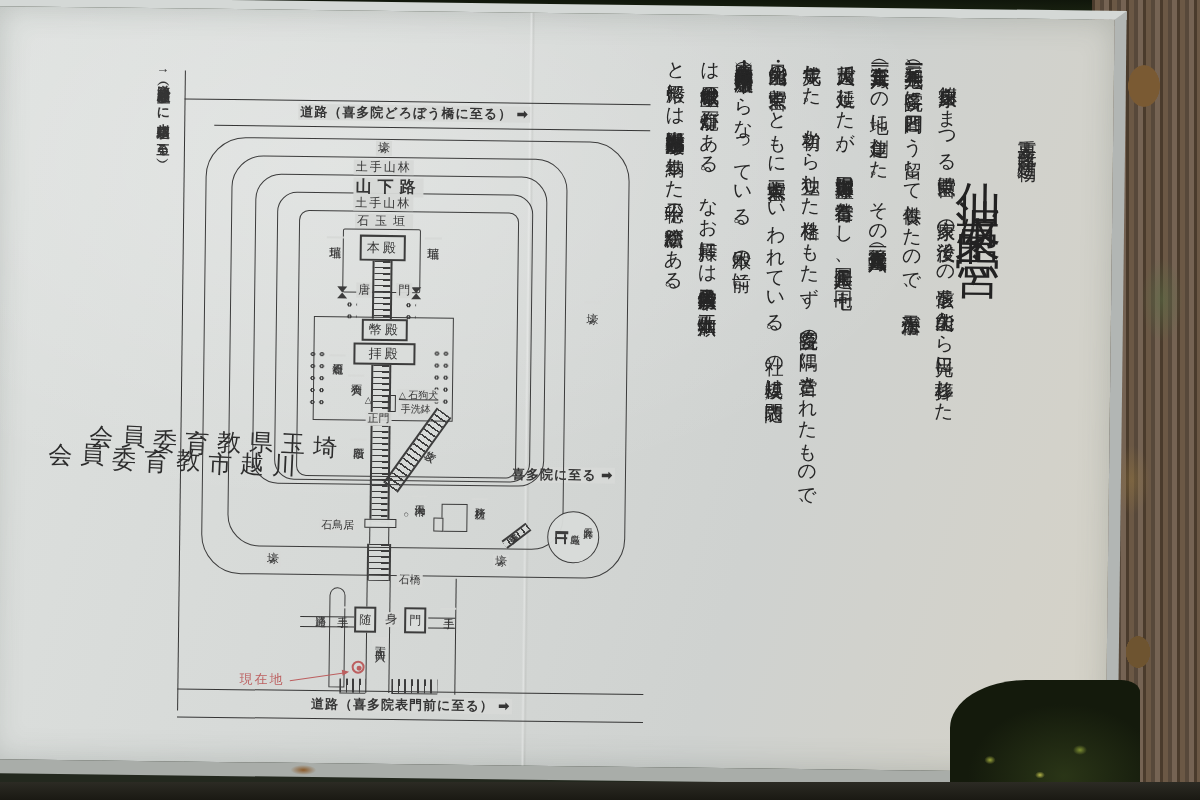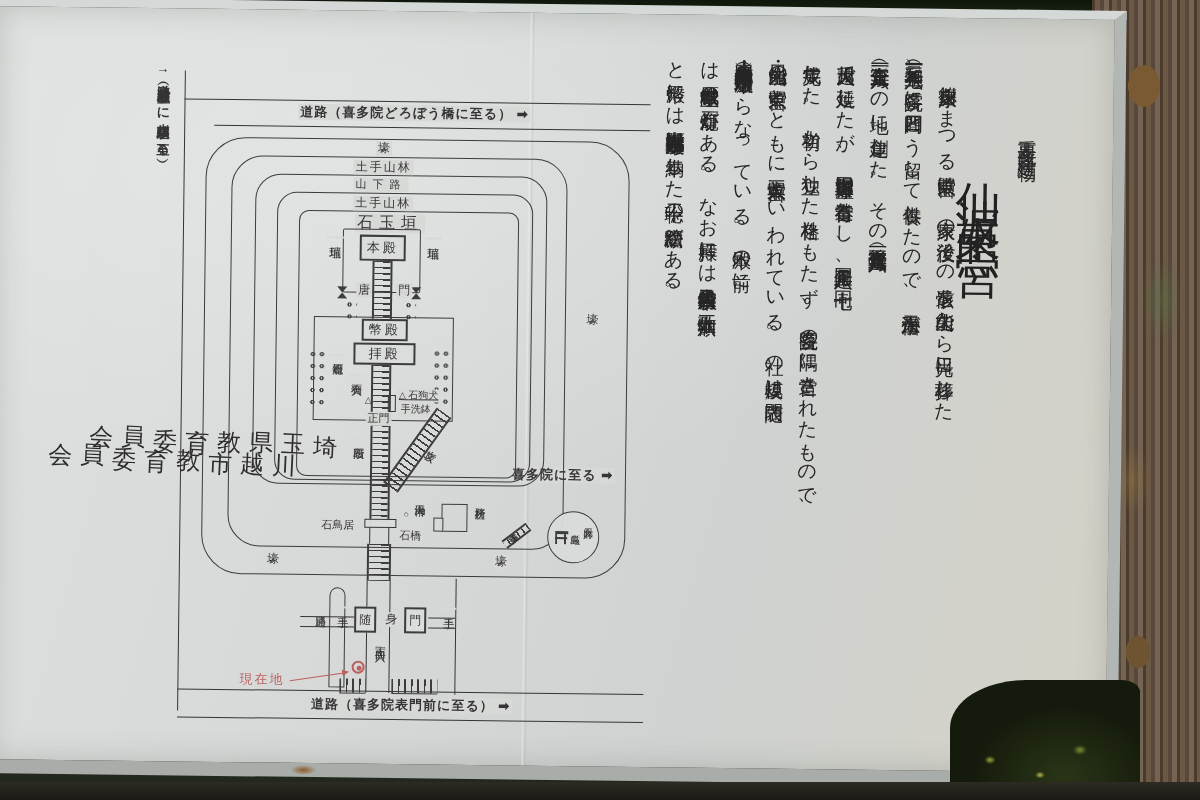--- a/index.html
+++ b/index.html
@@ -143,23 +143,23 @@
       </div>
 
       <div class="ring" style="left:58px; top:78px; width:424px; height:437px; border-radius:40px;"></div>
       <div class="ring" style="left:84px; top:96px; width:336px; height:391px; border-radius:32px;"></div>
       <div class="ring" style="left:108px; top:114px; width:292px; height:310px; border-radius:26px;"></div>
       <div class="ring" style="left:130px; top:132px; width:256px; height:288px; border-radius:20px;"></div>
       <div class="ring" style="left:152px; top:150px; width:220px; height:266px; border-radius:10px;"></div>
 
       <div class="lbl feat" style="left:228px; top:80px; font-size:12px;">壕</div>
       <div class="lbl feat" style="left:206px; top:99px; font-size:12px; letter-spacing:2px;">土手山林</div>
-      <div class="lbl feat" style="left:206px; top:117px; font-size:11px; letter-spacing:6px;">山下路</div>
+      <div class="lbl feat" style="left:206px; top:117px; font-size:16px; letter-spacing:6px;font-weight:bold;">山下路</div>
       <div class="lbl feat" style="left:206px; top:135px; font-size:12px; letter-spacing:2px;">土手山林</div>
-      <div class="lbl feat" style="left:208px; top:153px; font-size:16px; letter-spacing:6px;">石玉垣</div>
+      <div class="lbl feat" style="left:208px; top:153px; font-size:12px; letter-spacing:6px;">石玉垣</div>
       <div class="lbl feat v" style="left:438px; top:238px; font-size:12px;">壕</div>
 
       <div class="ring" style="left:196px; top:168px; width:78px; height:64px; border-radius:2px;"></div>
       <div class="lbl feat v" style="left:180px; top:176px; font-size:12px;">瑞垣</div>
       <div class="lbl feat v" style="left:278px; top:176px; font-size:12px;">瑞垣</div>
       <div class="box" style="left:213px; top:174px; width:46px; height:26px;align-items:center;">
         <span>本殿</span>
       </div>
       <div class="bowtie" style="left:190px; top:226px;"></div>
       <div class="bowtie" style="left:264px; top:226px;"></div>
@@ -197,21 +197,21 @@
       <div class="lbl feat v" style="left:268px; top:434px; font-size:11px;">天海榊</div>
       <div class="lbl feat" style="left:258px; top:448px; font-size:9px; background:none;">○</div>
       <div class="ring" style="left:298px; top:442px; width:26px; height:28px; border-radius:0; border-width:1.6px;"></div>
       <div class="ring" style="left:290px; top:456px; width:10px; height:14px; border-radius:0; border-width:1.6px; background:rgba(214,217,214,.96);"></div>
       <div class="lbl feat v" style="left:328px; top:436px; font-size:11px;">社務所</div>
 
       <div class="lbl feat" style="left:176px; top:458px; font-size:11px;">石鳥居</div>
       <div class="ln" style="left:221px; top:458px; width:32px; height:9px; border:1.8px solid; background:rgba(218,221,219,.97);"></div>
       <div class="ln" style="left:226px; top:467px; width:20px; height:16px; border-left:1.6px solid; border-right:1.6px solid;"></div>
       <div class="stairs" style="left:224px; top:483px; width:24px; height:37px;"></div>
-      <div class="lbl feat" style="left:254px; top:468px; font-size:11px;">石橋</div>
+      <div class="lbl feat" style="left:254px; top:512px; font-size:11px;">石橋</div>
       <div class="lbl feat" style="left:122px; top:492px; font-size:12px;">壕</div>
       <div class="lbl feat" style="left:350px; top:492px; font-size:12px;">壕</div>
 
       <div class="stairs" style="left:382px; top:460px; width:10px; height:30px; transform:rotate(52deg); transform-origin:top left;"></div>
       <div class="lbl feat v" style="left:372px; top:466px; font-size:9px; transform:rotate(45deg); background:none;">太鼓橋</div>
       <div class="circle" style="left:404px; top:448px; width:52px; height:52px; background:rgba(216,219,217,.97);"></div>
       <div class="torii-mini" style="left:412px; top:468px;"></div>
       <div class="lbl feat v" style="left:424px; top:462px; font-size:10px; background:none;">厳島</div>
       <div class="lbl feat v" style="left:437px; top:456px; font-size:10px; background:none;">弁財天</div>
 

